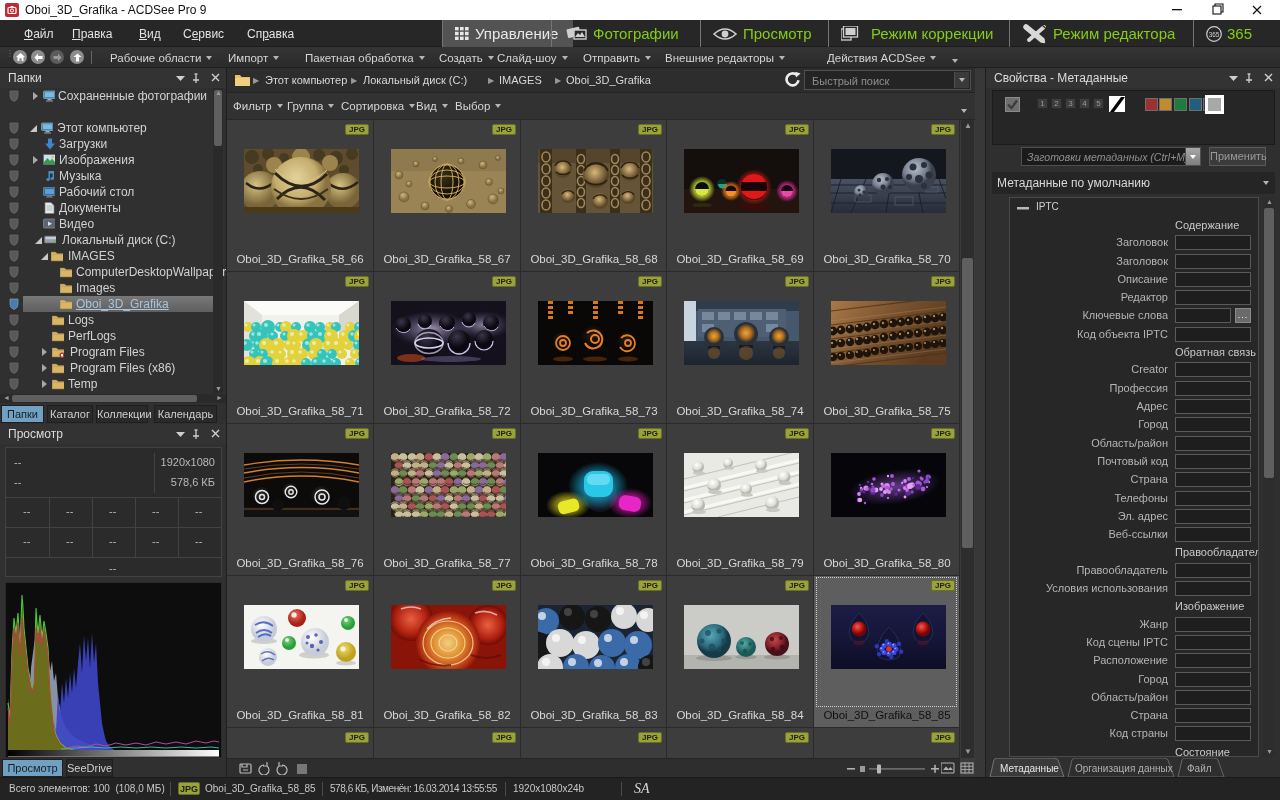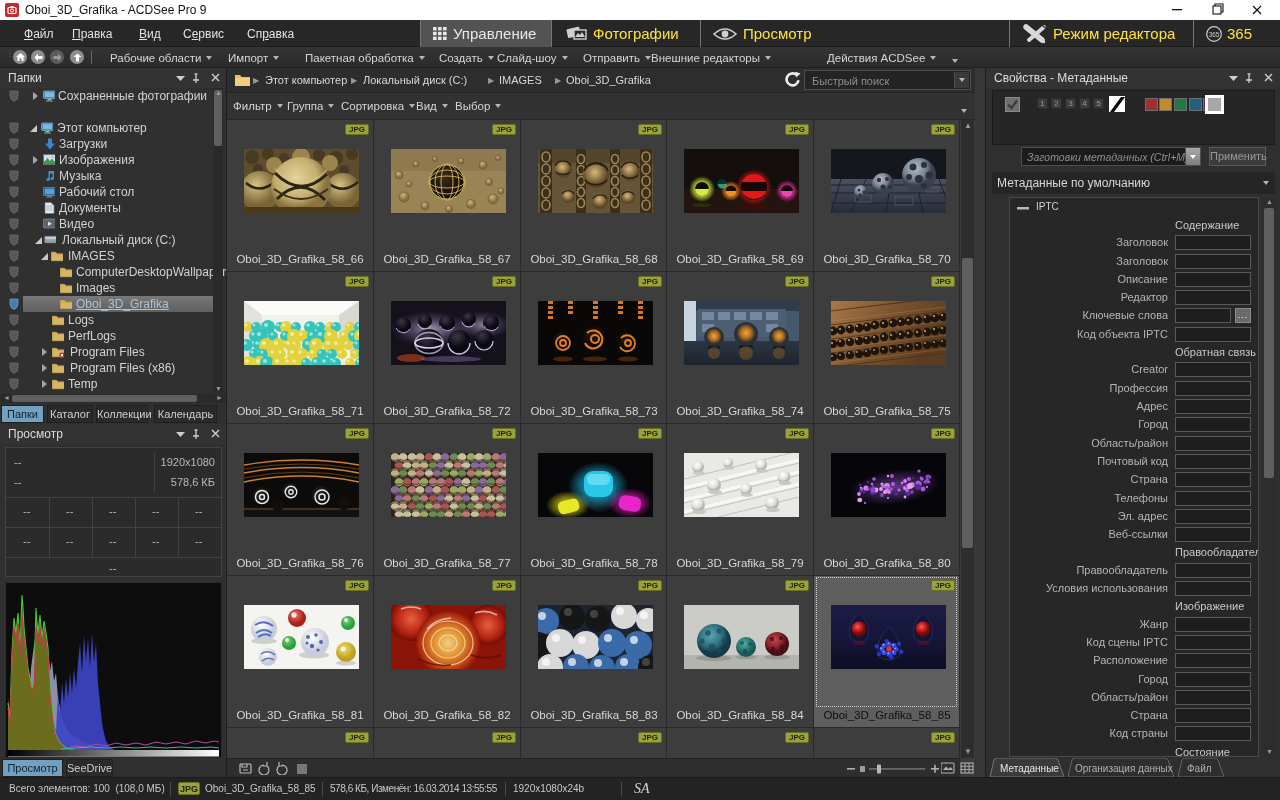--- a/index.html
+++ b/index.html
@@ -8,23 +8,23 @@
 #app{position:relative;width:1280px;height:800px;}
 
 #titlebar{left:0;top:0;width:1280px;height:20px;background:#fff;color:#000;}
 #titlebar .ttxt{position:absolute;left:25px;top:3px;font-size:12px;color:#111;}
 
 .winbtn{position:absolute;top:0;width:46px;height:20px;color:#111;text-align:center;}
 
 #menurow{left:0;top:20px;width:1280px;height:27px;background:#272727;border-bottom:1px solid #1b1b1b;}
 .menuitem{position:absolute;top:7px;font-size:12px;color:#e2e2e2;}
 .menuitem u{text-decoration:underline;}
-.modetab{position:absolute;top:0;height:27px;color:#fde047;font-size:15px;border-left:1px solid #757575;}
+.modetab{position:absolute;top:0;height:27px;color:#84cc16;font-size:15px;border-left:1px solid #757575;}
 .modetab .lbl{position:absolute;top:5px;white-space:nowrap;}
-.modetab.active{background:#535353;color:#e8e8e8;}
+.modetab.active{background:#535353;color:#e8e8e8;margin-left:22px;}
 
 #toolbar{left:0;top:47px;width:1280px;height:21px;background:linear-gradient(#343434,#2b2b2b);border-bottom:1px solid #1f1f1f;}
 .navc{position:absolute;top:3px;width:14px;height:14px;border-radius:50%;background:#8d8d8d;}
 .tbitem{position:absolute;top:5px;font-size:11.5px;color:#d5d5d5;white-space:nowrap;}
 .caret{display:inline-block;width:0;height:0;border-left:3.5px solid transparent;border-right:3.5px solid transparent;border-top:4px solid #b5b5b5;vertical-align:2px;margin-left:5px;}
 
 .phdr{position:absolute;height:20px;background:#333333;color:#dcdcdc;font-size:12px;}
 .phdr .htxt{position:absolute;left:8px;top:3px;}
 
 #leftpanel{left:0;top:68px;width:227px;height:709px;background:#303030;border-right:1px solid #1e1e1e;}
@@ -115,20 +115,28 @@
  </svg>
         <span class="lbl" style="left:41px">Фотографии</span>
 </div>
 <div class="modetab" style="left:700px;width:128px;">
  <svg class="abs" style="left:12px;top:7px" width="24" height="14">
   <path d="M1 7 Q12 -3 23 7 Q12 17 1 7 Z" fill="none" stroke="#cfcfcf" stroke-width="1.6"></path>
   <circle cx="12" cy="7" r="3.4" fill="#cfcfcf"></circle>
  </svg>
         <span class="lbl" style="left:42px">Просмотр</span>
 </div>
+<div class="modetab" style="left:828px;width:181px;">
+ <svg class="abs" style="left:12px;top:6px" width="26" height="15">
+  <rect x="0" y="3" width="10" height="11" fill="none" stroke="#cfcfcf" stroke-width="1.3"></rect>
+  <rect x="2.5" y="0" width="14" height="11" fill="#272727" stroke="#cfcfcf" stroke-width="1.3"></rect>
+  <rect x="4.5" y="2" width="10" height="7" fill="#cfcfcf"></rect>
+ </svg>
+        <span class="lbl" style="left:42px">Режим коррекции</span>
+</div>
 <div class="modetab" style="left:1009px;width:184px;">
  <svg class="abs" style="left:12px;top:4px" width="28" height="20">
   <path d="M4 3 L20 16" stroke="#d8d8d8" stroke-width="5.5" stroke-linecap="round" fill="none"></path>
   <path d="M22 3 L7 16" stroke="#d8d8d8" stroke-width="4" stroke-linecap="round" fill="none"></path>
   <path d="M20.2 1.2 L24 4.5" stroke="#272727" stroke-width="1.2"></path>
   <circle cx="22" cy="18" r="1.2" fill="#d8d8d8"></circle>
  </svg>
         <span class="lbl" style="left:43px">Режим редактора</span>
 </div>
 <div class="modetab" style="left:1193px;width:87px;">
@@ -158,21 +166,21 @@
  <svg class="abs" style="left:73px;top:6px" width="9" height="9">
         <path d="M4.5 0.5 L8.5 4 H6 V8.5 H3 V4 H0.5 Z" fill="#fff"></path>
       </svg>
  <div class="abs" style="left:91px;top:4px;width:1px;height:13px;background:#666;"></div>
 <span class="tbitem" style="left:110px">Рабочие области<span class="caret"></span></span>
       <span class="tbitem" style="left:228px">Импорт<span class="caret"></span></span>
       <span class="tbitem" style="left:305px">Пакетная обработка<span class="caret"></span></span>
       <span class="tbitem" style="left:439px">Создать<span class="caret"></span></span>
       <span class="tbitem" style="left:497px">Слайд-шоу<span class="caret"></span></span>
       <span class="tbitem" style="left:583px">Отправить<span class="caret"></span></span>
-      <span class="tbitem" style="left:651px">Внешние редакторы<span class="caret"></span></span>
+      <span class="tbitem" style="left:665px">Внешние редакторы<span class="caret"></span></span>
       <span class="tbitem" style="left:827px">Действия ACDSee<span class="caret"></span></span>
       <span class="caret abs" style="left:947px;top:12px"></span>
     </div>
     <div class="abs" id="leftpanel">
       <div class="phdr" style="left:0;top:0;width:226px;">
         <span class="htxt">Папки</span>
 <svg class="abs" style="right:6px;top:5px" width="44" height="11">
  <path d="M0 3 l4.5 5 4.5-5 z" fill="#cfcfcf"></path>
  <g stroke="#cfcfcf" stroke-width="1.3" fill="none">
             <path d="M20 1 v6 M17 7 h6 M20 7 v3"></path>

